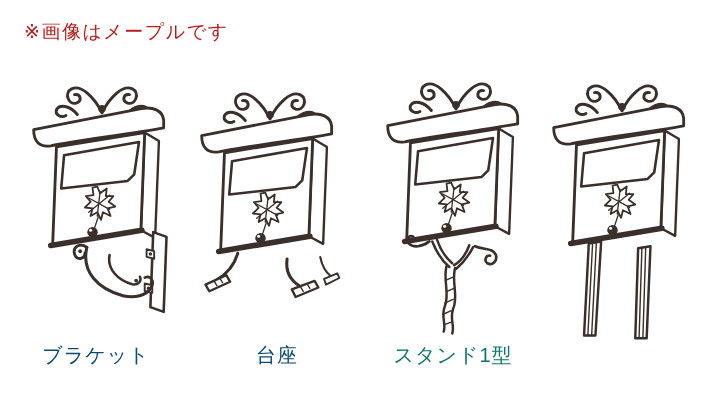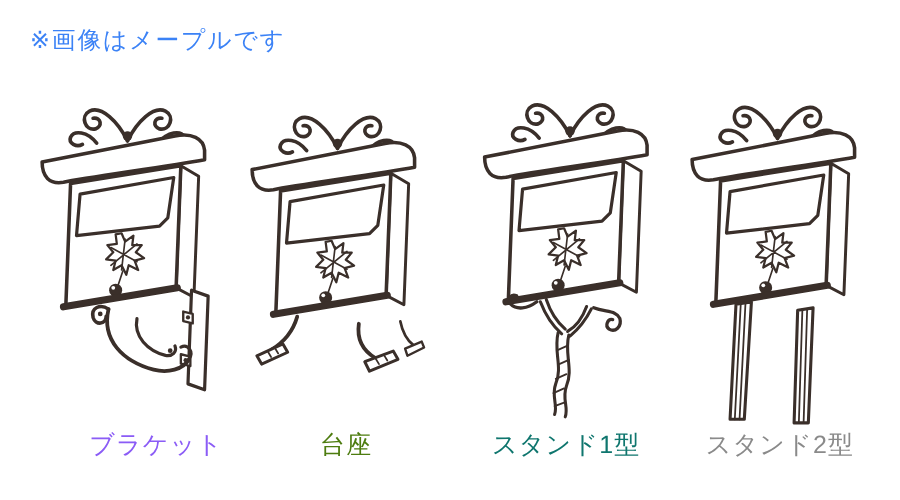--- a/index.html
+++ b/index.html
@@ -57,21 +57,21 @@
         <g>
           <circle cx="70" cy="192" r="5.5" fill="currentColor" stroke="none"></circle>
           <circle cx="68" cy="190" r="1.6" fill="#ffffff" stroke="none"></circle>
         </g>
 
         <path stroke-width="6" d="M26,206 L122,190"></path>
       </g>
     </defs>
   </svg>
 
-  <div class="figure-note" style="color: #3b82f6;">※画像はメープルです</div>
+  <div class="figure-note" style="color: #b91c1c;">※画像はメープルです</div>
 
   <svg class="product-col-svg mb-svg" style="left: 26px; top: 50px; color: rgb(58, 47, 42);" width="152" height="296" viewBox="0 0 160 312">
     <use href="#mb"></use>
     <g stroke="currentColor" fill="none" stroke-width="3" stroke-linecap="round" stroke-linejoin="round">
       <path fill="#ffffff" stroke-width="2.7" d="M134,192 L148,197 L145,276 L131,271 Z"></path>
       <path fill="#ffffff" stroke-width="2" d="M127,210 l8,2 0,8 -8,-2 z"></path>
       <circle cx="131" cy="215" r="1.8" fill="currentColor" stroke="none"></circle>
       <path fill="#ffffff" stroke-width="2" d="M125,246 l8,2 0,8 -8,-2 z"></path>
       <circle cx="129" cy="251" r="1.8" fill="currentColor" stroke="none"></circle>
       <path stroke-width="3.2" d="M64,208 C58,234 76,252 102,259 C114,262 127,259 132,250"></path>
@@ -116,18 +116,17 @@
   <svg class="product-col-svg mb-svg" style="left: 546px; top: 48px; color: rgb(58, 47, 42);" width="152" height="296" viewBox="0 0 160 312">
     <use href="#mb"></use>
     <g stroke="currentColor" fill="none" stroke-width="2.6" stroke-linecap="round" stroke-linejoin="round">
       <path fill="#ffffff" d="M45,206 L58,204 L52,303 L40,303 Z"></path>
       <path stroke-width="1.5" d="M49,206 L44,303 M53,205 L48,303"></path>
       <path fill="#ffffff" d="M97,211 L110,209 L106,306 L94,306 Z"></path>
       <path stroke-width="1.5" d="M101,210 L98,306 M105,210 L102,306"></path>
     </g>
   </svg>
 
-  <div class="variant-label" style="left: 35px; color: #8b5cf6; text-align: center;">ブラケット</div>
-  <div class="variant-label" style="left: 187px; color: #4d7c0f;">台座</div>
+  <div class="variant-label" style="left: 6px; color: #0c4a6e; text-align: center;">ブラケット</div>
+  <div class="variant-label" style="left: 187px; color: #0c4a6e;">台座</div>
   <div class="variant-label" style="left: 363px; color: #0f766e;">スタンド1型</div>
-  <div class="variant-label" style="left: 534px; color: rgb(138, 138, 138);">スタンド2型</div>
 
 </div>
 
 </body></html>

